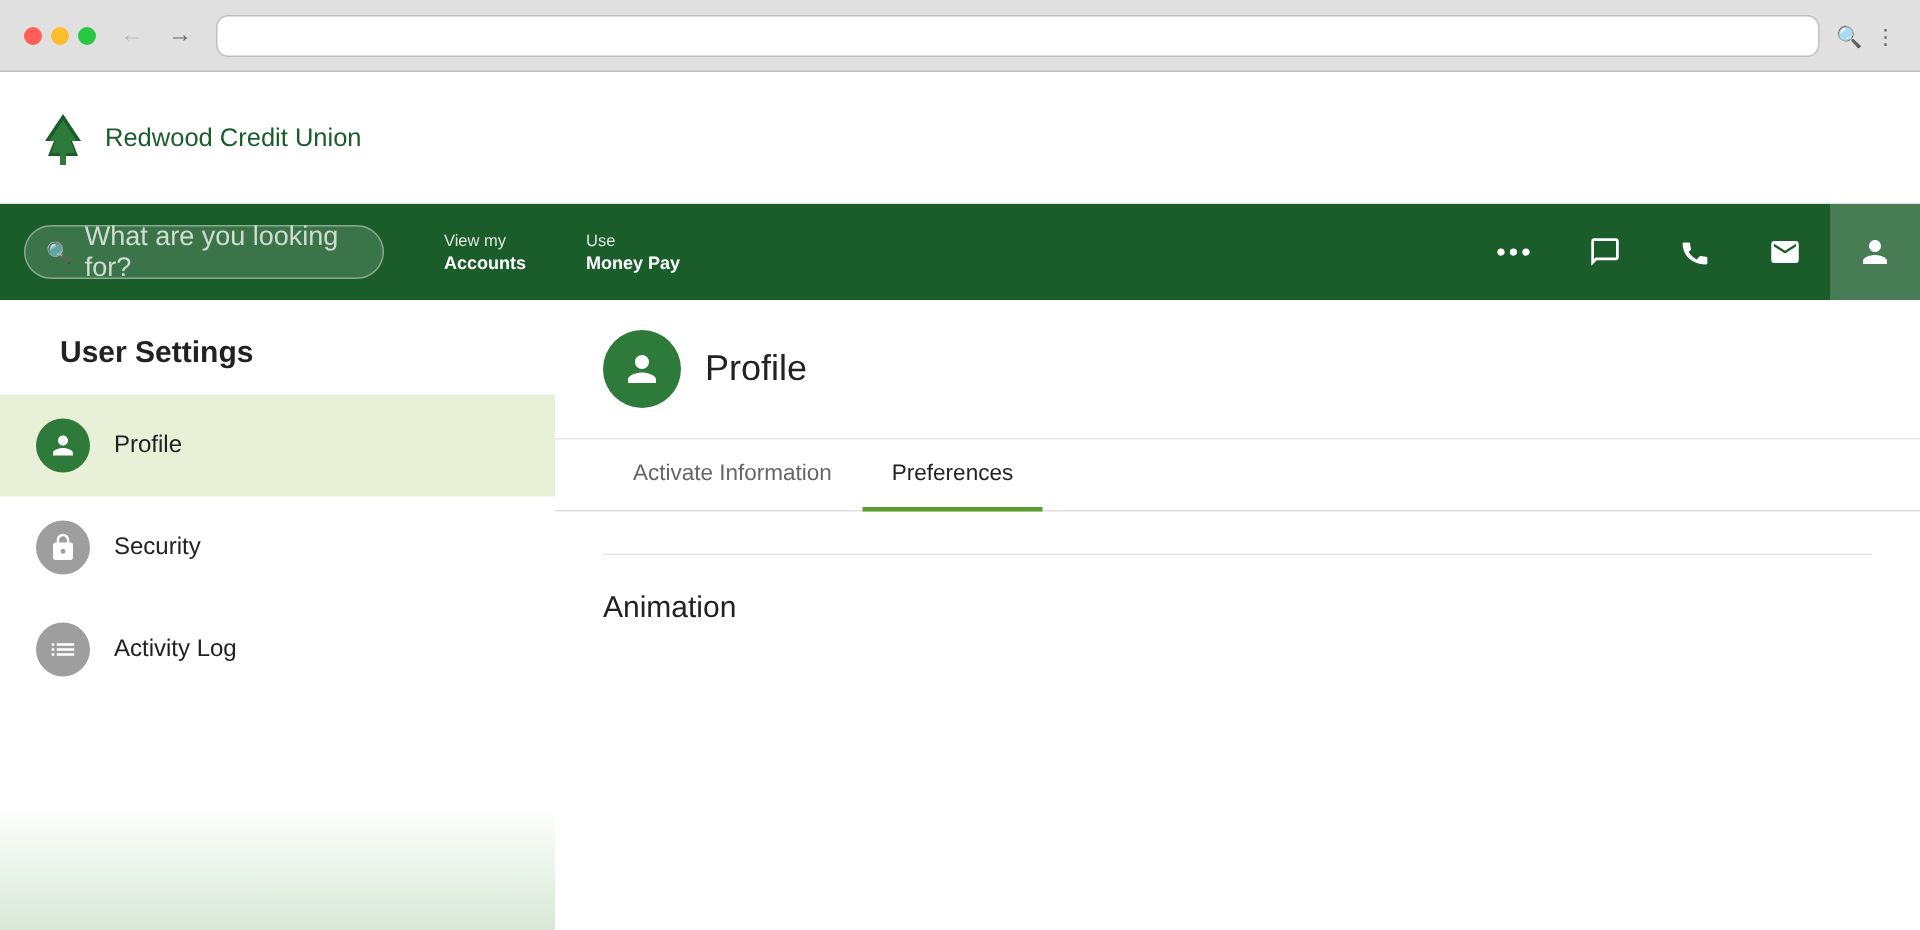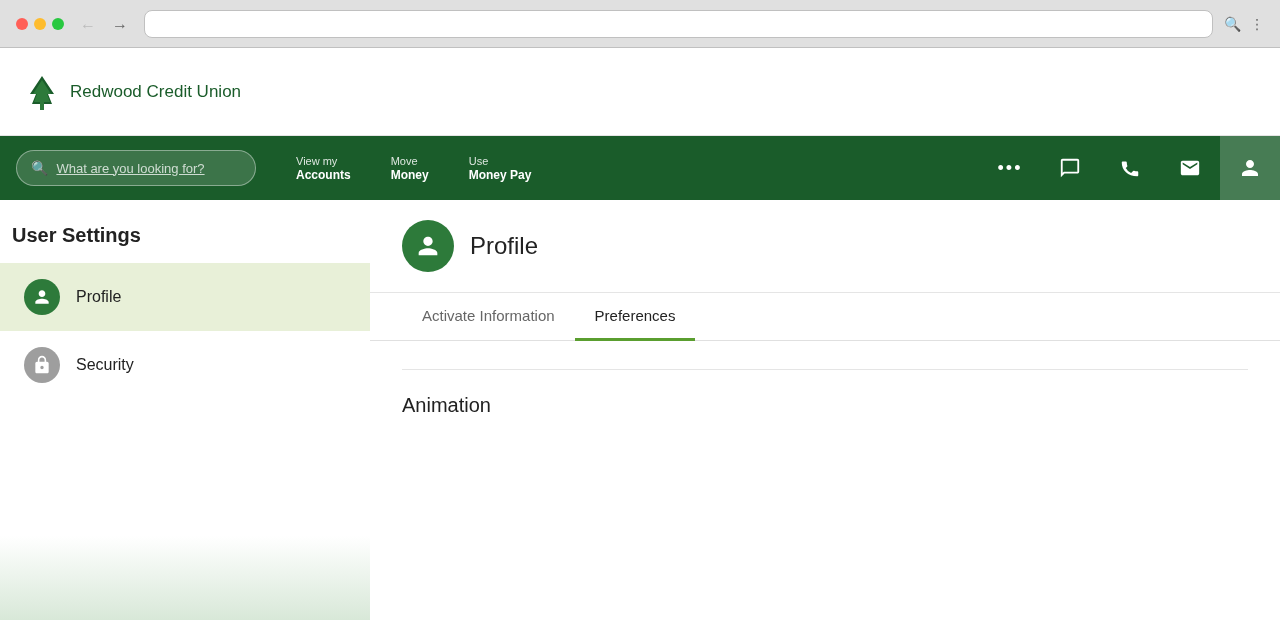--- a/index.html
+++ b/index.html
@@ -66,21 +66,21 @@
       border: 1px solid rgba(255,255,255,0.4);
       border-radius: 20px;
       height: 36px;
       display: flex;
       align-items: center;
       padding: 0 14px;
       gap: 8px;
       width: 240px;
       cursor: text;
     }
-    .search-box-text { color: rgba(255,255,255,0.75); font-size: 13px; text-decoration: underline; }
+    .search-box-text { color: rgba(255,255,255,0.75); font-size: 18px; }
     .search-icon-nav { color: rgba(255,255,255,0.85); font-size: 14px; }
     .nav-links { display: flex; align-items: flex-start; flex: 1; margin-left: 20px; }
     .nav-link {
       color: white;
       padding: 0 20px;
       height: 64px;
       display: flex;
       flex-direction: column;
       justify-content: center;
       align-items: flex-start;
@@ -131,21 +131,21 @@
       background: white;
       flex-shrink: 0;
       padding: 0;
       overflow-y: auto;
       background: linear-gradient(to bottom, white 80%, #d8e8d8 100%);
     }
     .sidebar-title {
       font-size: 20px;
       font-weight: 600;
       color: #222;
-      padding: 24px 24px 16px 12px;
+      padding: 24px 24px 16px 40px;
     }
     .sidebar-item {
       display: flex;
       align-items: center;
       padding: 16px 24px;
       cursor: pointer;
       gap: 16px;
       border-bottom: none;
     }
     .sidebar-item.active {
@@ -280,24 +280,20 @@
 
   <div class="nav-bar">
     <div class="search-box">
       <span class="search-icon-nav">🔍</span>
       <span class="search-box-text">What are you looking for?</span>
     </div>
     <div class="nav-links">
       <a class="nav-link">
         <span class="nav-link-sub">View my</span>
         <span class="nav-link-main">Accounts</span>
-      </a>
-      <a class="nav-link">
-        <span class="nav-link-sub">Move</span>
-        <span class="nav-link-main">Money</span>
       </a>
       <a class="nav-link">
         <span class="nav-link-sub">Use</span>
         <span class="nav-link-main">Money Pay</span>
       </a>
     </div>
     <div class="nav-actions">
       <button class="nav-action-btn more">•••</button>
       <button class="nav-action-btn">
         <svg width="22" height="22" viewBox="0 0 24 24" fill="white" xmlns="http://www.w3.org/2000/svg">
@@ -338,20 +334,28 @@
 
       <div class="sidebar-item">
         <div class="sidebar-icon gray">
           <svg width="20" height="20" viewBox="0 0 24 24" fill="white" xmlns="http://www.w3.org/2000/svg">
             <path d="M18 8h-1V6c0-2.76-2.24-5-5-5S7 3.24 7 6v2H6c-1.1 0-2 .9-2 2v10c0 1.1.9 2 2 2h12c1.1 0 2-.9 2-2V10c0-1.1-.9-2-2-2zm-6 9c-1.1 0-2-.9-2-2s.9-2 2-2 2 .9 2 2-.9 2-2 2zm3.1-9H8.9V6c0-1.71 1.39-3.1 3.1-3.1 1.71 0 3.1 1.39 3.1 3.1v2z"></path>
           </svg>
         </div>
         <span class="sidebar-item-label">Security</span>
       </div>
 
+      <div class="sidebar-item">
+        <div class="sidebar-icon gray">
+          <svg width="20" height="20" viewBox="0 0 24 24" fill="white" xmlns="http://www.w3.org/2000/svg">
+            <path d="M3 13h2v-2H3v2zm0 4h2v-2H3v2zm0-8h2V7H3v2zm4 4h14v-2H7v2zm0 4h14v-2H7v2zM7 7v2h14V7H7z"></path>
+          </svg>
+        </div>
+        <span class="sidebar-item-label">Activity Log</span>
+      </div>
 
     </div>
 
     <div class="content-panel">
 
       <div class="content-header">
         <div class="profile-avatar">
           <svg width="28" height="28" viewBox="0 0 24 24" fill="white" xmlns="http://www.w3.org/2000/svg">
             <path d="M12 12c2.21 0 4-1.79 4-4s-1.79-4-4-4-4 1.79-4 4 1.79 4 4 4zm0 2c-2.67 0-8 1.34-8 4v2h16v-2c0-2.66-5.33-4-8-4z"></path>
           </svg>

